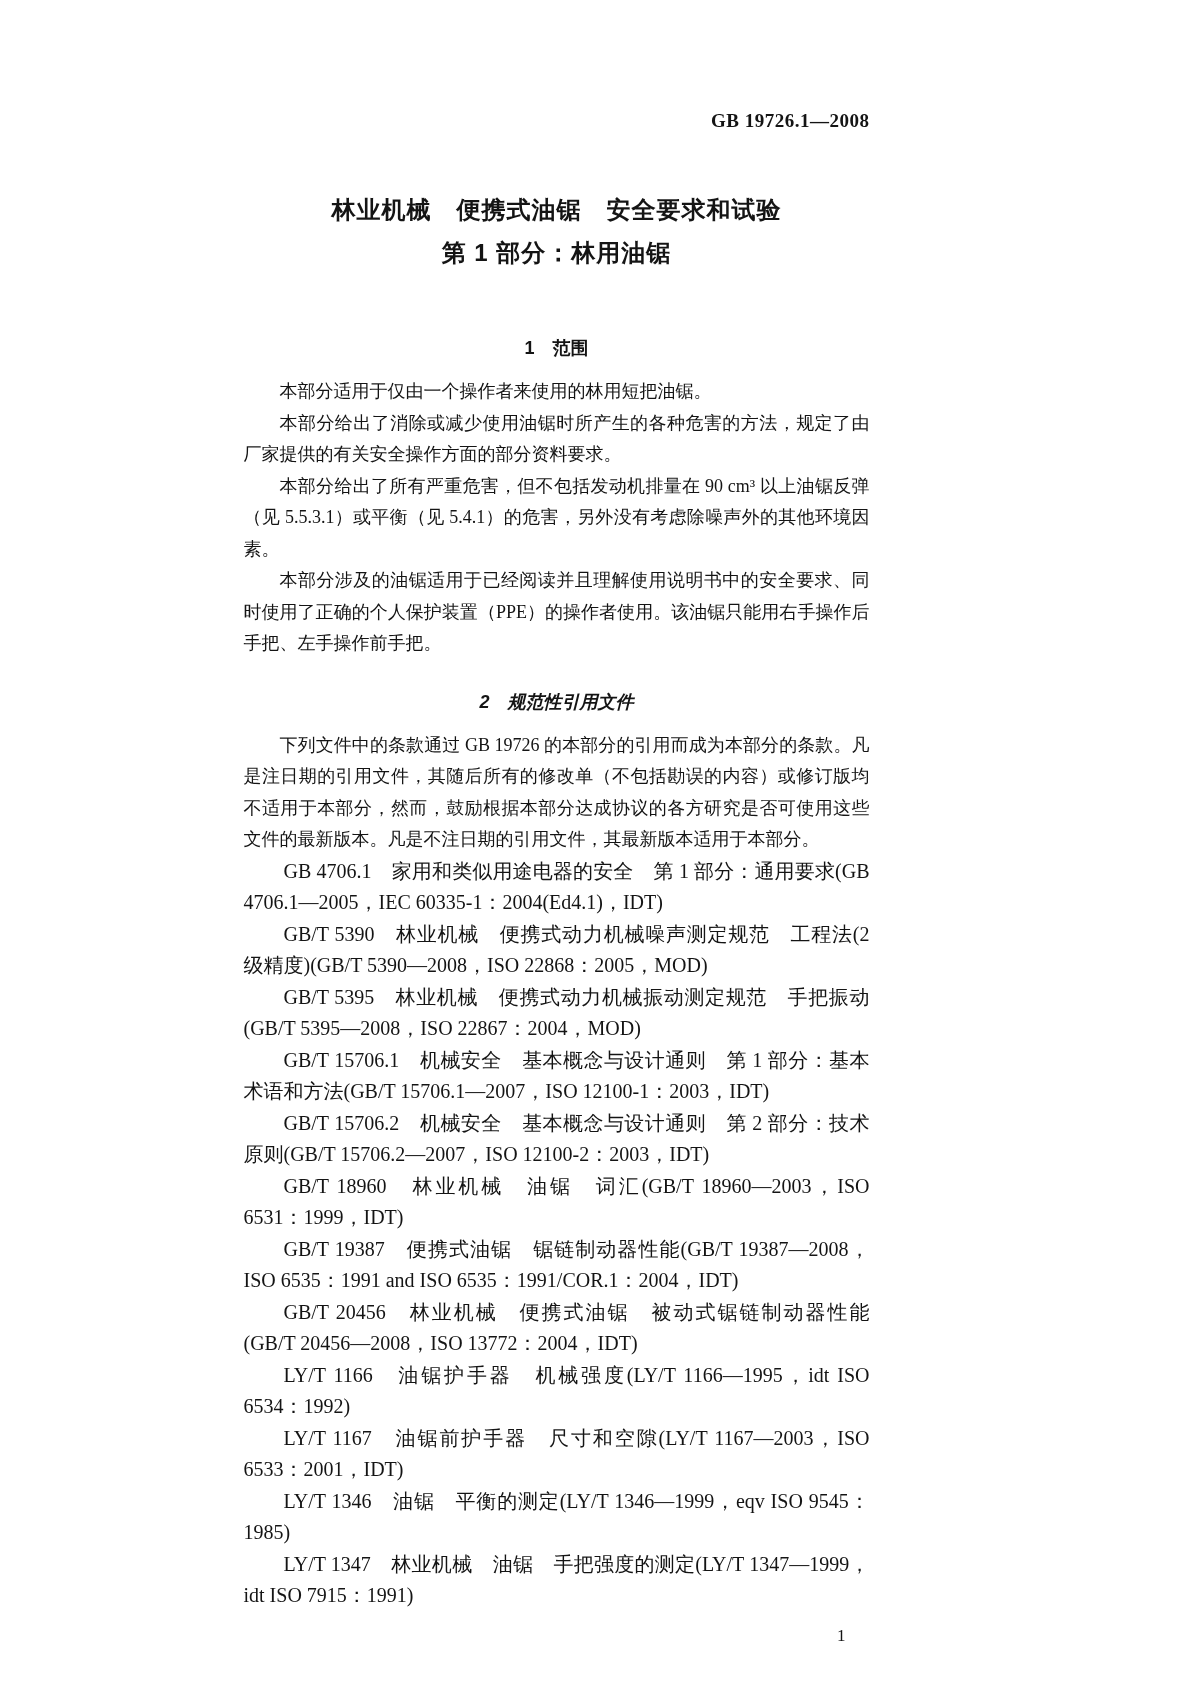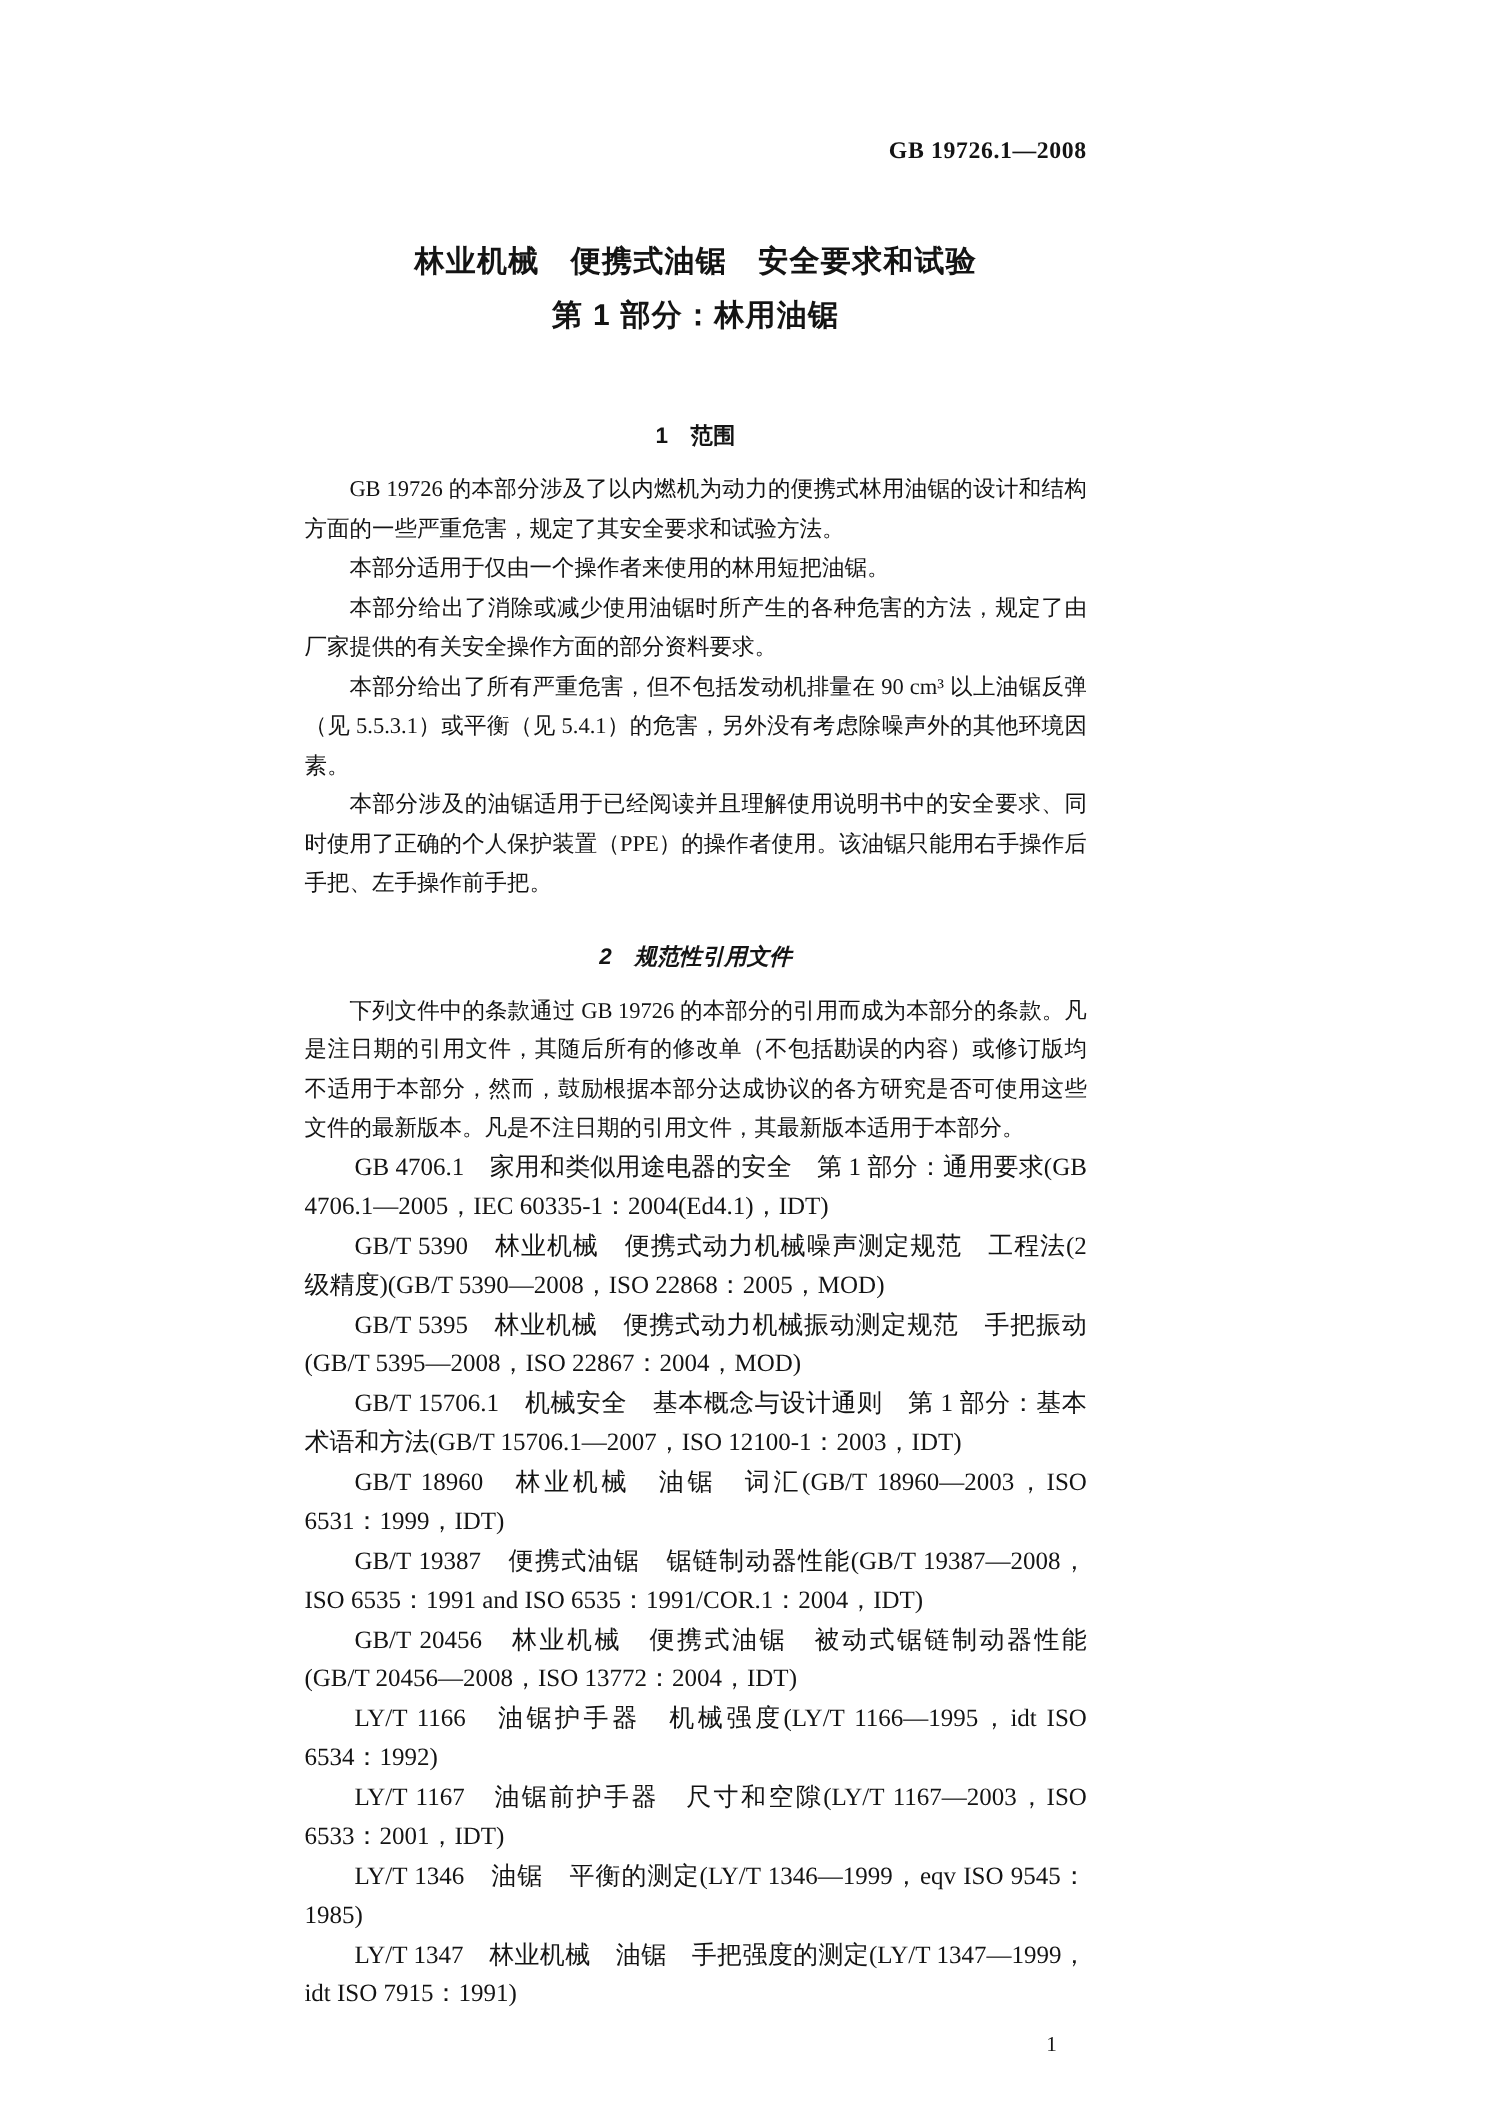--- a/index.html
+++ b/index.html
@@ -68,34 +68,34 @@
 
   <div class="doc-number">GB 19726.1—2008</div>
 
   <h1 class="doc-title">
     <span>林业机械　便携式油锯　安全要求和试验</span><br>
     <span>第 1 部分：林用油锯</span>
   </h1>
 
   <h2 class="section-heading first">1　范围</h2>
 
-  <p class="body-para">GB 19726 的本部分涉及了以内燃机为动力的便携式林用油锯的设计和结构方面的一些严重危害，规定了其安全要求和试验方法。</p>
   <p class="body-para">本部分适用于仅由一个操作者来使用的林用短把油锯。</p>
   <p class="body-para">本部分给出了消除或减少使用油锯时所产生的各种危害的方法，规定了由厂家提供的有关安全操作方面的部分资料要求。</p>
   <p class="body-para">本部分给出了所有严重危害，但不包括发动机排量在 90 cm³ 以上油锯反弹（见 5.5.3.1）或平衡（见 5.4.1）的危害，另外没有考虑除噪声外的其他环境因素。</p>
   <p class="body-para">本部分涉及的油锯适用于已经阅读并且理解使用说明书中的安全要求、同时使用了正确的个人保护装置（PPE）的操作者使用。该油锯只能用右手操作后手把、左手操作前手把。</p>
 
   <h2 class="section-heading second">2　规范性引用文件</h2>
 
   <p class="body-para">下列文件中的条款通过 GB 19726 的本部分的引用而成为本部分的条款。凡是注日期的引用文件，其随后所有的修改单（不包括勘误的内容）或修订版均不适用于本部分，然而，鼓励根据本部分达成协议的各方研究是否可使用这些文件的最新版本。凡是不注日期的引用文件，其最新版本适用于本部分。</p>
 
   <p class="ref-para">GB 4706.1　家用和类似用途电器的安全　第 1 部分：通用要求(GB 4706.1—2005，IEC 60335-1：2004(Ed4.1)，IDT)</p>
   <p class="ref-para">GB/T 5390　林业机械　便携式动力机械噪声测定规范　工程法(2 级精度)(GB/T 5390—2008，ISO 22868：2005，MOD)</p>
   <p class="ref-para">GB/T 5395　林业机械　便携式动力机械振动测定规范　手把振动(GB/T 5395—2008，ISO 22867：2004，MOD)</p>
   <p class="ref-para">GB/T 15706.1　机械安全　基本概念与设计通则　第 1 部分：基本术语和方法(GB/T 15706.1—2007，ISO 12100-1：2003，IDT)</p>
+  <p class="ref-para">GB/T 15706.2　机械安全　基本概念与设计通则　第 2 部分：技术原则(GB/T 15706.2—2007，ISO 12100-2：2003，IDT)</p>
   <p class="ref-para">GB/T 18960　林业机械　油锯　词汇(GB/T 18960—2003，ISO 6531：1999，IDT)</p>
   <p class="ref-para">GB/T 19387　便携式油锯　锯链制动器性能(GB/T 19387—2008，ISO 6535：1991 and ISO 6535：1991/COR.1：2004，IDT)</p>
   <p class="ref-para">GB/T 20456　林业机械　便携式油锯　被动式锯链制动器性能(GB/T 20456—2008，ISO 13772：2004，IDT)</p>
   <p class="ref-para">LY/T 1166　油锯护手器　机械强度(LY/T 1166—1995，idt ISO 6534：1992)</p>
   <p class="ref-para">LY/T 1167　油锯前护手器　尺寸和空隙(LY/T 1167—2003，ISO 6533：2001，IDT)</p>
   <p class="ref-para">LY/T 1346　油锯　平衡的测定(LY/T 1346—1999，eqv ISO 9545：1985)</p>
   <p class="ref-para">LY/T 1347　林业机械　油锯　手把强度的测定(LY/T 1347—1999，idt ISO 7915：1991)</p>
 
   <div class="page-number">1</div>
 

